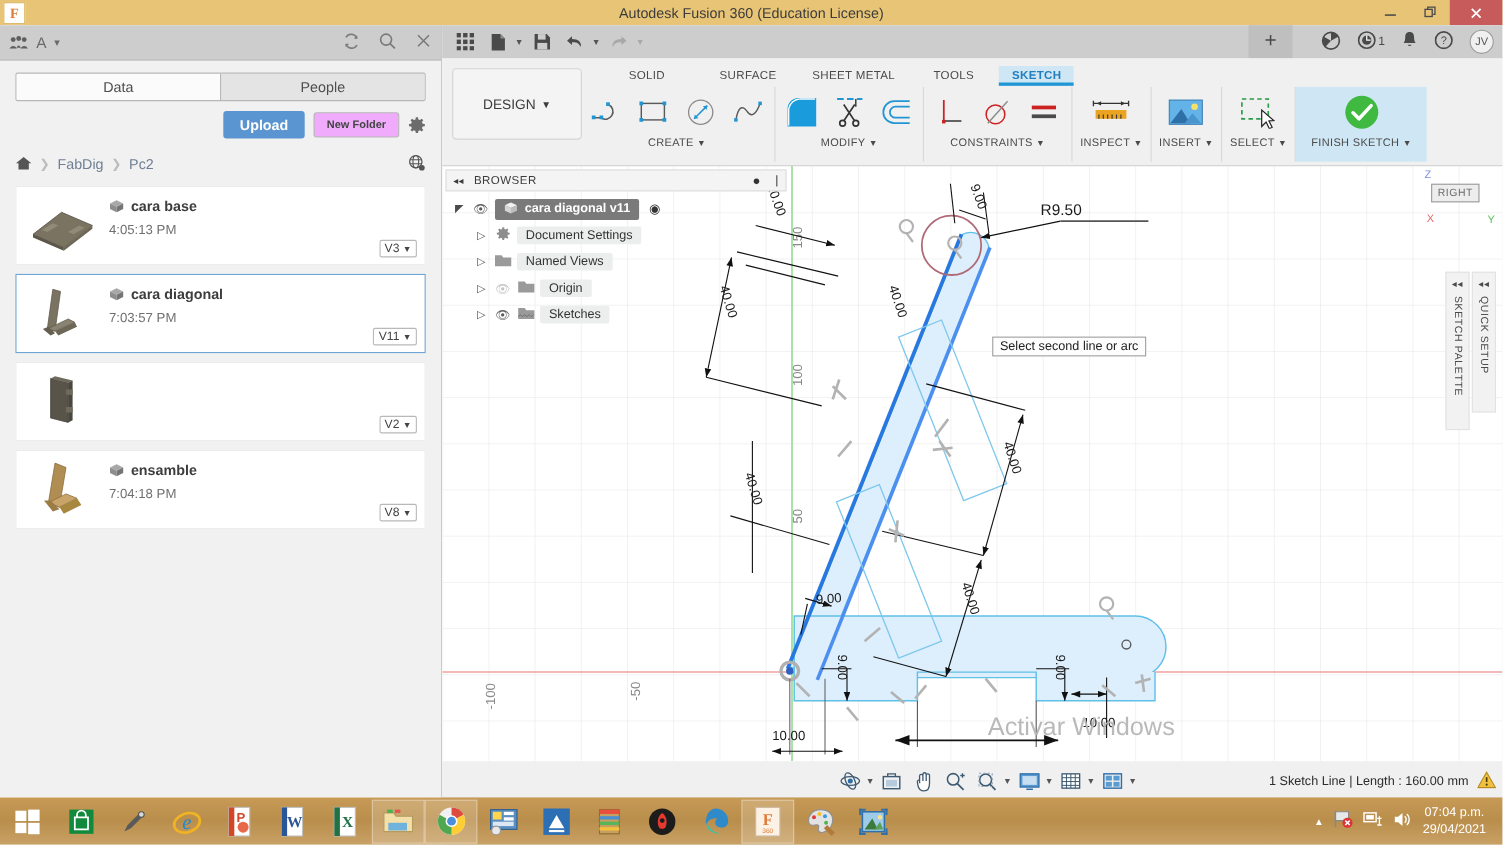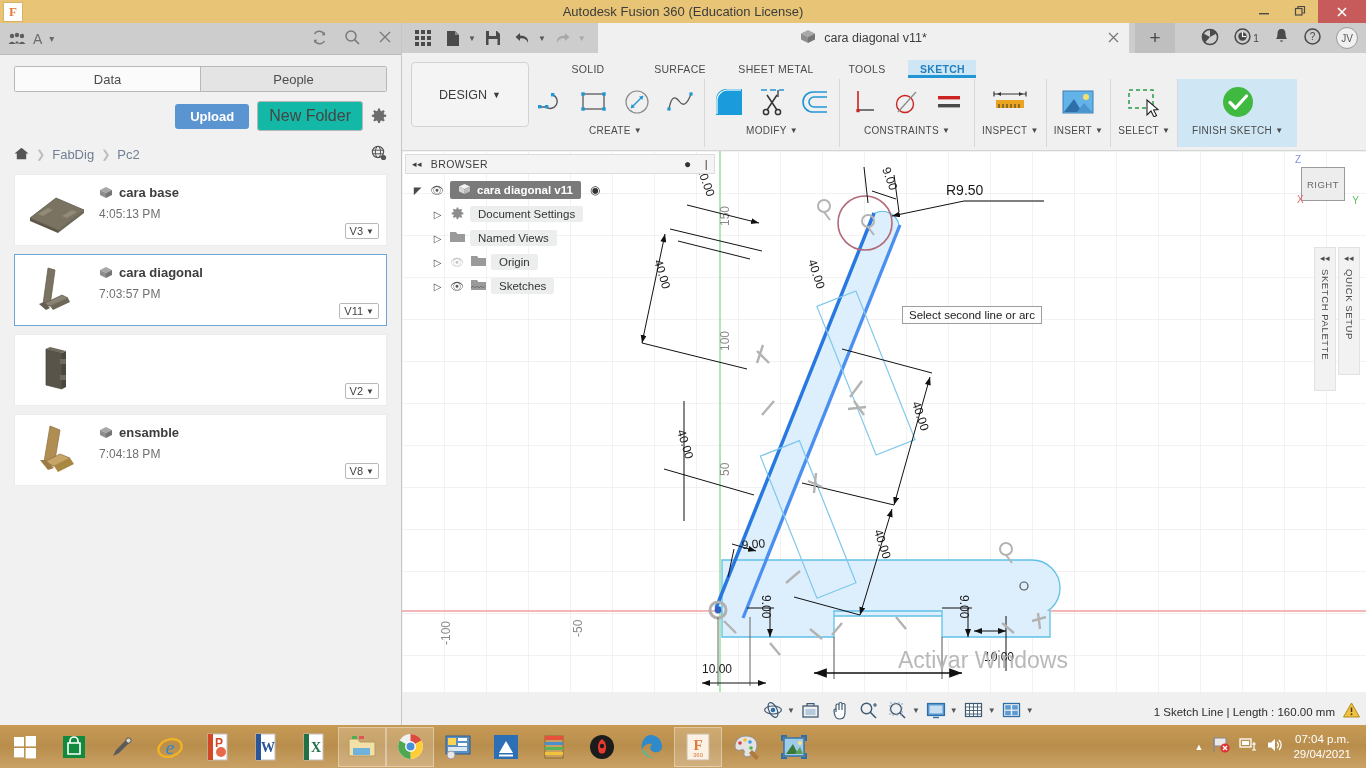--- a/index.html
+++ b/index.html
@@ -49,22 +49,22 @@
     border:1px solid #b8b8b8; border-radius:2px; overflow:hidden;
   }
   .dp-tab { flex:1; display:flex; align-items:center; justify-content:center;
             font-size:13px; color:#4d4d4d; background:#e4e4e4; }
   .dp-tab.active { background:#fbfbfb; }
   .dp-tab + .dp-tab { border-left:1px solid #b8b8b8; }
   .dp-actions { display:flex; justify-content:flex-end; align-items:center; gap:8px;
                 margin:9px 14px 0 0; }
   .btn-upload { background:#5a95d2; color:#fff; border-radius:3px; padding:5px 15px;
                 font-size:13px; font-weight:bold; }
-  .btn-newfolder { background:#14b8a6; color:#444; border:1px solid #b8b8b8;
-                   border-radius:3px; padding:5px 11px; font-size:16px; }
+  .btn-newfolder { background:#f0abfc; color:#444; border:1px solid #b8b8b8;
+                   border-radius:3px; padding:5px 11px; font-size:10px;font-weight:bold; }
   .gear { width:16px; height:16px; color:#6c6c6c; font-size:16px; line-height:16px; }
   .breadcrumb { display:flex; align-items:center; gap:7px; margin:14px 14px 0 14px;
                 font-size:13px; color:#6f7f94; }
   .bc-sep { color:#bcbcbc; font-size:11px; }
   .bc-home { color:#555; font-size:14px; }
   .bc-globe { margin-left:auto; color:#555; font-size:14px; }
 
   .file-list { margin:10px 14px 0 14px; }
   .file-row {
     background:#fff; border:1px solid #ececec; height:72px; margin-bottom:8px;
@@ -187,21 +187,21 @@
   
   .palette-tab {
     position:absolute; width:22px; background:#f2f2f2; border:1px solid #e2e2e2;
     display:flex; flex-direction:column; align-items:center; padding-top:5px;
     font-size:9.5px; letter-spacing:.6px; color:#4a4a4a;
   }
   .palette-tab span.vtxt { writing-mode:vertical-rl; margin-top:6px; }
   .viewcube {
     position:absolute; right:17px; top:16px; width:48px; height:42px;
   }
-  .vc-box { width:44px; height:34px; border:1px solid #9a9a9a; background:#ededed;
+  .vc-box { width:44px; height:17px; border:1px solid #9a9a9a; background:#ededed;
             display:flex; align-items:center; justify-content:center;
             font-size:9.5px; color:#6a6a6a; letter-spacing:.5px; }
   .timeline-bar {
     position:absolute; left:402px; top:725px; width:964px; height:43px;
     background:#efefef; border-top:1px solid #d2d2d2; display:flex; align-items:center;
     padding-left:8px; gap:10px;
   }
   .tl-btn { width:20px; height:20px; display:flex; align-items:center; justify-content:center;
             color:#3d3d3d; font-size:13px; }
   .tl-gear { position:absolute; right:12px; color:#6a6a6a; font-size:16px; }
@@ -475,35 +475,20 @@
         </div>
         <span class="mini-caret">▼</span>
         <div class="qat-btn">
           <svg width="17" height="14" viewBox="0 0 17 14">
             <path d="M11 2 L15.5 6 L11 10 V7.5 Q5 6.5 3 12 Q2 4.5 11 4.5 Z" fill="#a8a8a8"></path>
           </svg>
         </div>
         <span class="mini-caret" style="color:#a8a8a8">▼</span>
       </div>
 
-      <div class="doctab">
-        <span>
-          <svg width="16" height="15" viewBox="0 0 16 15">
-            <polygon points="1,4.5 8,1 15,4.5 8,8" fill="#a8a8a8"></polygon>
-            <polygon points="1,4.5 8,8 8,14 1,10.5" fill="#8d8d8d"></polygon>
-            <polygon points="15,4.5 8,8 8,14 15,10.5" fill="#757575"></polygon>
-          </svg>
-        </span>
-        <span>cara diagonal v11*</span>
-        <span class="doctab-close">
-          <svg width="11" height="11" viewBox="0 0 11 11">
-              <path d="M1 1 L10 10 M10 1 L1 10" stroke="#777" stroke-width="1.2"></path>
-            </svg>
-        </span>
-      </div>
       <div class="qat-plus">+</div>
 
       <div class="qat-right">
         <span>
           <svg width="18" height="18" viewBox="0 0 18 18">
             <circle cx="9" cy="9" r="7.6" fill="none" stroke="#4a4a4a" stroke-width="1.5"></circle>
             <path d="M9 1.4 A7.6 7.6 0 0 1 15.5 5.5 L9 9 Z" fill="#4a4a4a"></path>
             <path d="M2.5 5.5 A7.6 7.6 0 0 0 4 14.5 L9 9 Z" fill="#4a4a4a"></path>
           </svg>
         </span>

